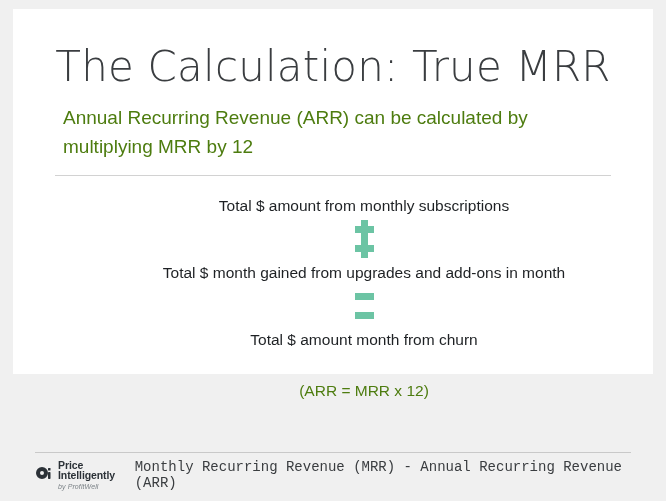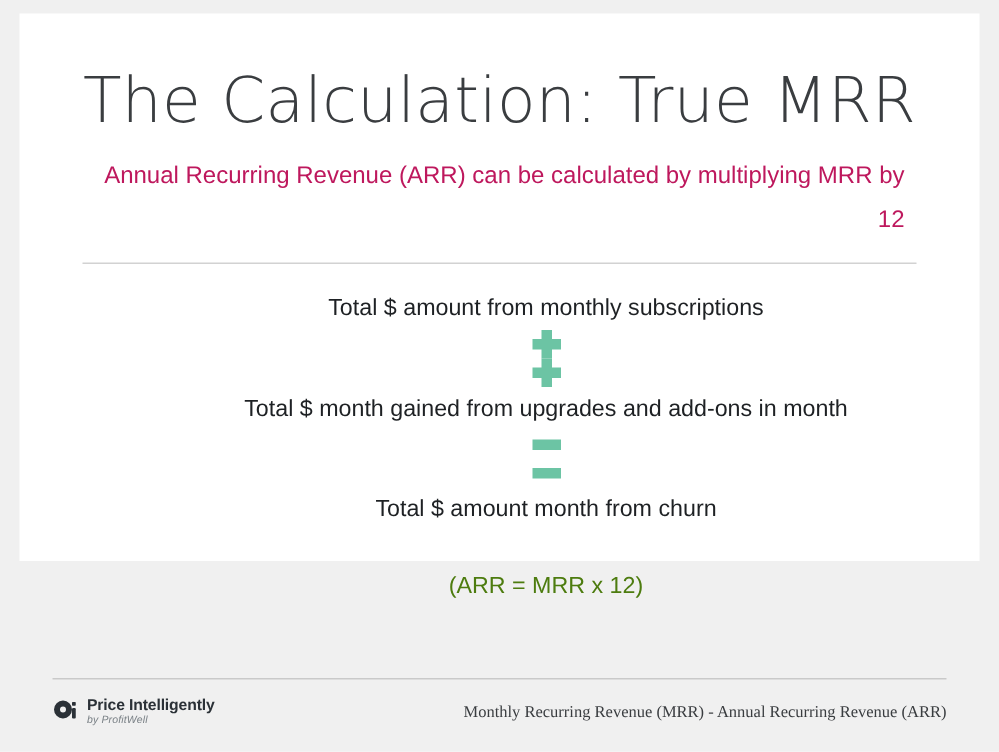--- a/index.html
+++ b/index.html
@@ -32,25 +32,25 @@
     letter-spacing: 0.2px;
     color: #3a3d40;
     font-family: "DejaVu Sans", sans-serif;
     -webkit-font-smoothing: antialiased;
   }
   .subtitle {
     position: absolute;
     left: 50px;
     top: 94px;
     width: 540px;
-    text-align: right;
-    font-size: 16px;
+    text-align: left;
+    font-size: 19px;
     line-height: 29px;
     font-weight: 400;
-    color: #be185d;
+    color: #4d7c0f;
     font-family: "Liberation Sans", sans-serif;
   }
   .divider {
     position: absolute;
     left: 42px;
     top: 166px;
     width: 556px;
     height: 1px;
     background: #d2d2d2;
   }
@@ -149,23 +149,23 @@
     letter-spacing: -0.1px;
   }
   .logo-sub {
     font-size: 7px;
     font-style: italic;
     color: #7b8287;
     margin-top: 2px;
     letter-spacing: 0.1px;
   }
   .footer-right {
-    font-size: 11px;
+    font-size: 14px;
     color: #3a3d40;
-    font-family: Liberation Serif, serif;
+    font-family: Liberation Mono, monospace;
   }
 </style>
 </head>
 <body>
 
 <div id="slide">
 
   <div class="title">The Calculation: True MRR</div>
 
   <div class="subtitle">Annual Recurring Revenue (ARR) can be calculated by multiplying MRR by 12</div>

